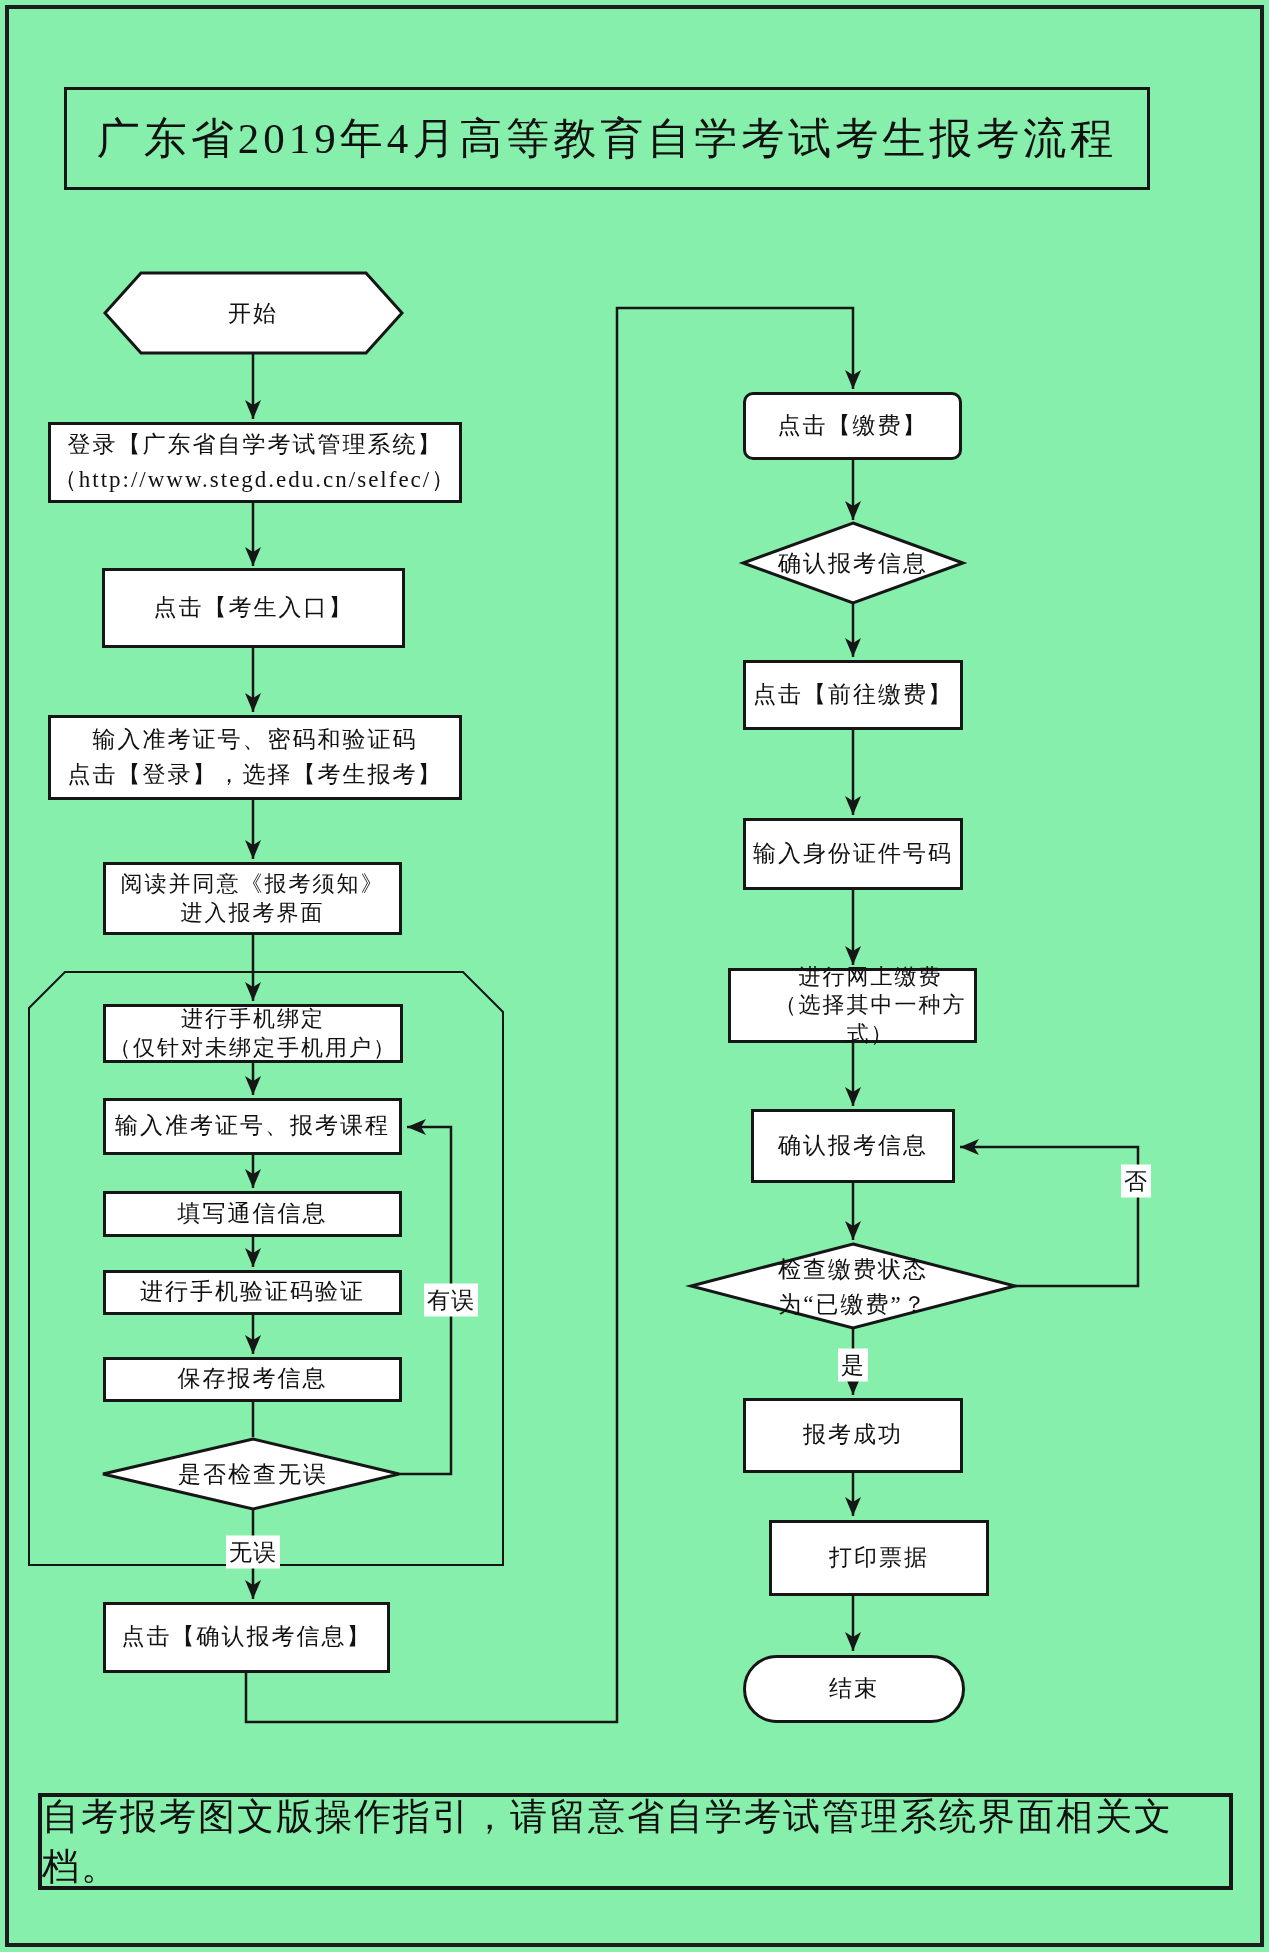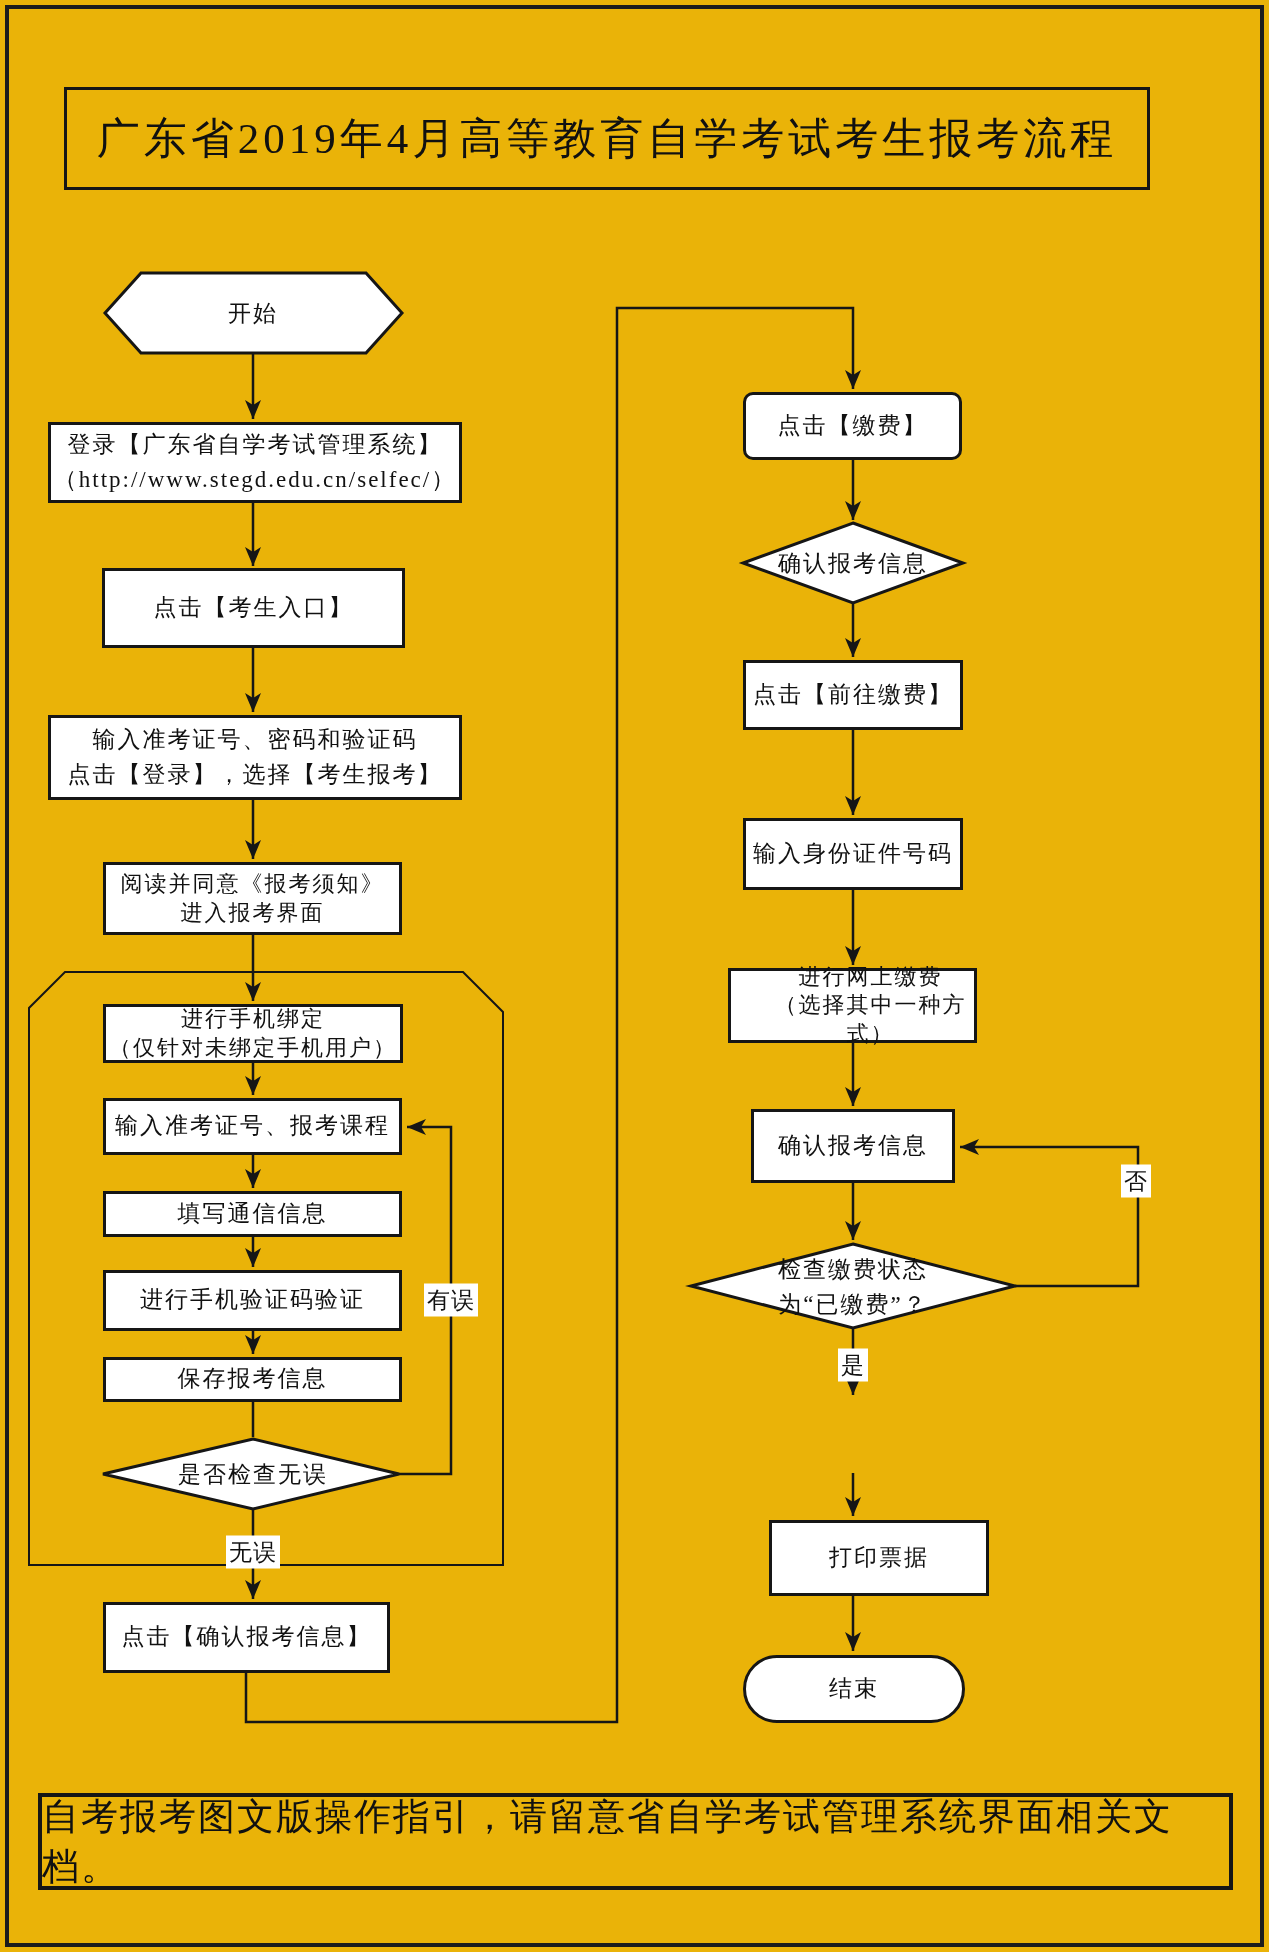--- a/index.html
+++ b/index.html
@@ -1,17 +1,17 @@
 <!DOCTYPE html>
 <html><head>
 <meta charset="utf-8">
 <style>
   html,body{margin:0;padding:0;background:#888;}
   #stage{
-    position:relative;width:1269px;height:1952px;background:#eab308;
+    position:relative;width:1269px;height:1952px;background:#86efac;
     font-family:"Liberation Serif","DejaVu Serif",serif;color:#111;
     margin:0 auto;overflow:hidden;text-decoration:underline;
   }
   .page-border{position:absolute;left:5px;top:5px;right:5px;bottom:5px;border:4px solid #1c1c1c;}
   #flow-svg{position:absolute;left:0;top:0;z-index:1;}
   .node{
     position:absolute;box-sizing:border-box;border:3px solid #161616;background:#fff;
     display:flex;align-items:center;justify-content:center;text-align:center;
     font-size:23px;line-height:1.5;letter-spacing:2px;white-space:pre-line;z-index:2;
   }
@@ -92,30 +92,31 @@
 （http://www.stegd.edu.cn/selfec/）</div>
   <div class="node" style="left:102px;top:568px;width:303px;height:80px;">点击【考生入口】</div>
   <div class="node" style="left:48px;top:715px;width:414px;height:85px;">输入准考证号、密码和验证码
 点击【登录】，选择【考生报考】</div>
   <div class="node compact" style="left:103px;top:862px;width:299px;height:73px;">阅读并同意《报考须知》
 进入报考界面</div>
   <div class="node compact" style="left:103px;top:1004px;width:300px;height:59px;">进行手机绑定
 （仅针对未绑定手机用户）</div>
   <div class="node" style="left:103px;top:1098px;width:299px;height:57px;">输入准考证号、报考课程</div>
   <div class="node" style="left:103px;top:1191px;width:299px;height:46px;">填写通信信息</div>
-  <div class="node" style="left:103px;top:1270px;width:299px;height:61px;">进行手机验证码验证</div>
+  <div class="node" style="left:103px;top:1270px;width:299px;height:45px;">进行手机验证码验证</div>
   <div class="node" style="left:103px;top:1357px;width:299px;height:45px;">保存报考信息</div>
   <div class="node" style="left:103px;top:1602px;width:287px;height:71px;">点击【确认报考信息】</div>
 
   <div class="node" style="left:743px;top:392px;width:219px;height:68px;border-radius:10px;">点击【缴费】</div>
   <div class="node" style="left:743px;top:660px;width:220px;height:70px;">点击【前往缴费】</div>
   <div class="node" style="left:743px;top:818px;width:220px;height:72px;">输入身份证件号码</div>
   <div class="node compact" style="left:728px;top:968px;width:249px;height:75px;padding-left:36px;">进行网上缴费
 （选择其中一种方式）</div>
   <div class="node" style="left:751px;top:1109px;width:204px;height:74px;">确认报考信息</div>
+  <div class="node" style="left:743px;top:1398px;width:220px;height:75px;">报考成功</div>
   <div class="node" style="left:769px;top:1520px;width:220px;height:76px;">打印票据</div>
   <div class="node pill" style="left:743px;top:1655px;width:222px;height:68px;">结束</div>
 
   <div class="shape-label" style="left:253px;top:314px;">开始</div>
   <div class="shape-label" style="left:253px;top:1475px;">是否检查无误</div>
   <div class="shape-label" style="left:853px;top:564px;">确认报考信息</div>
   <div class="shape-label compact" style="left:853px;top:1287px;">检查缴费状态
 为“已缴费”？</div>
 
   <div class="edge-label" style="left:451px;top:1300px;">有误</div>

